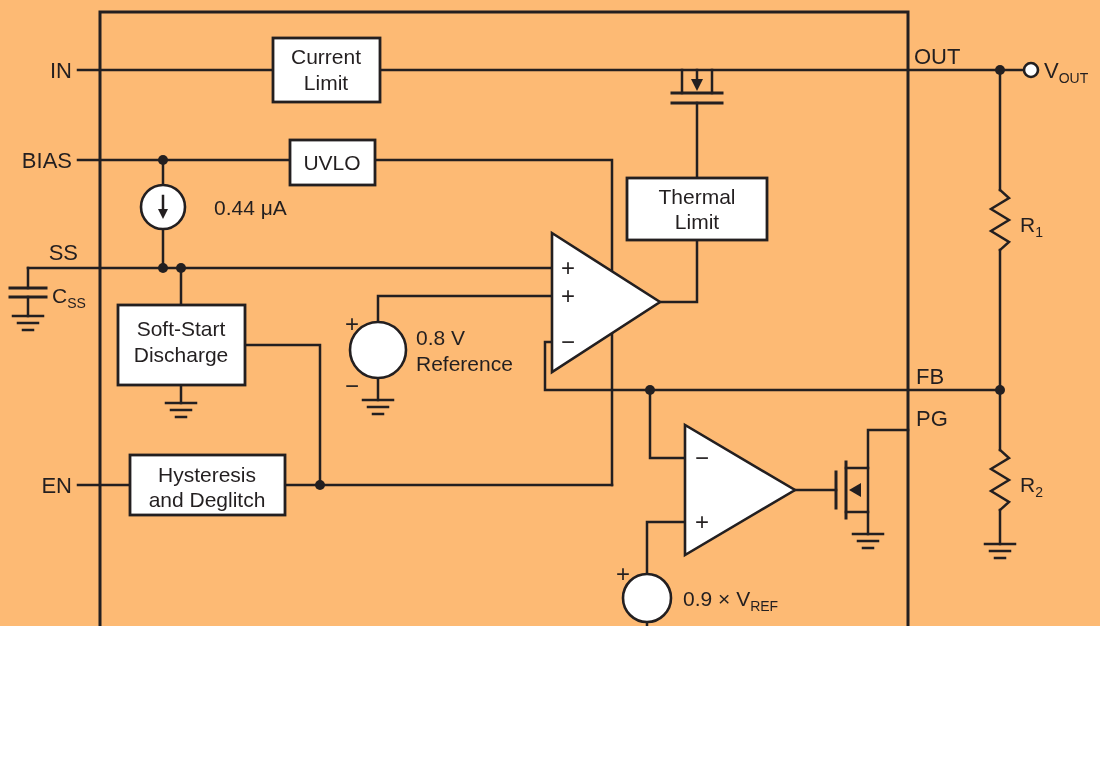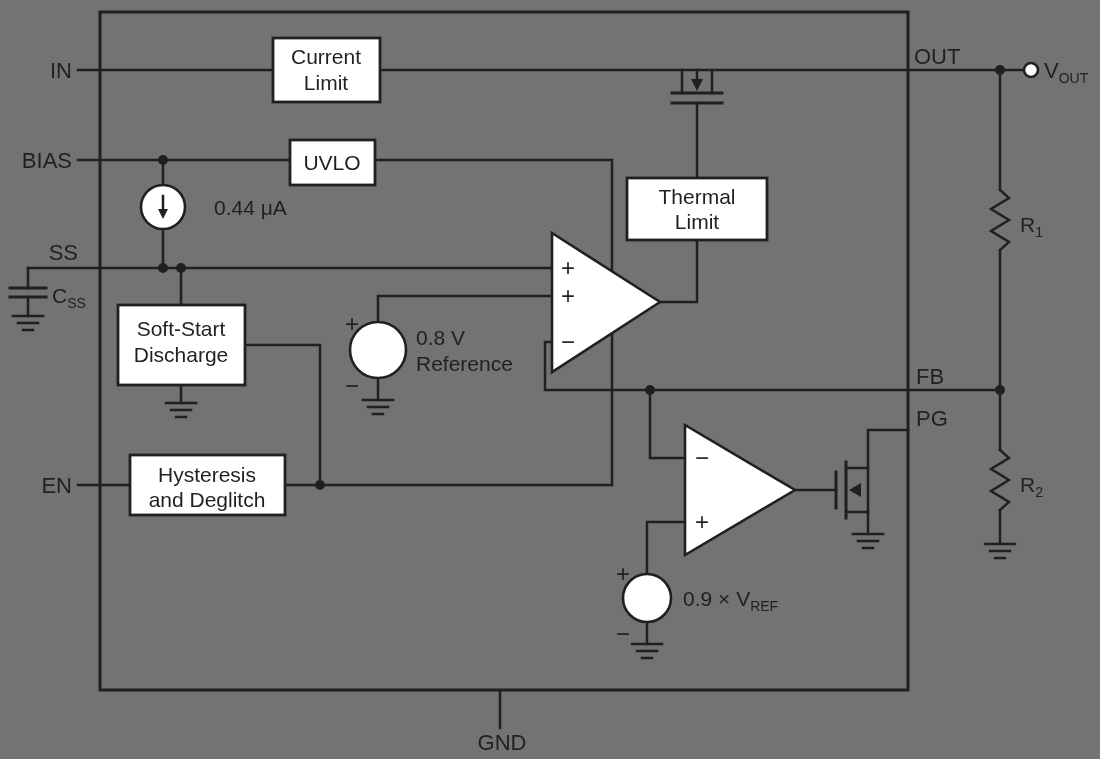--- a/index.html
+++ b/index.html
@@ -1,16 +1,16 @@
 <!DOCTYPE html>
 <html><head>
 <meta charset="utf-8">
 <style>
   html,body{margin:0;padding:0;background:#ffffff;}
-  .stage{width:1100px;height:759px;background:#737373;position:relative;text-align:right;}
+  .stage{width:1100px;height:626px;background:#fdba74;position:relative;text-align:right;}
   .w{stroke:#231f20;stroke-width:2.5;fill:none;stroke-linecap:square;}
   .wb{stroke:#231f20;stroke-width:3;fill:none;stroke-linecap:square;}
   .box{fill:#ffffff;stroke:#231f20;stroke-width:2.8;}
   .shape{fill:#ffffff;stroke:#231f20;stroke-width:2.6;}
   .dot{fill:#231f20;stroke:none;}
   .solid{fill:#231f20;stroke:none;}
   .t{font-family:"Liberation Sans",sans-serif;font-size:21px;fill:#231f20;}
   .pin{font-size:22px;}
   .sub{font-size:14px;}
   .sign{font-size:24px;}

